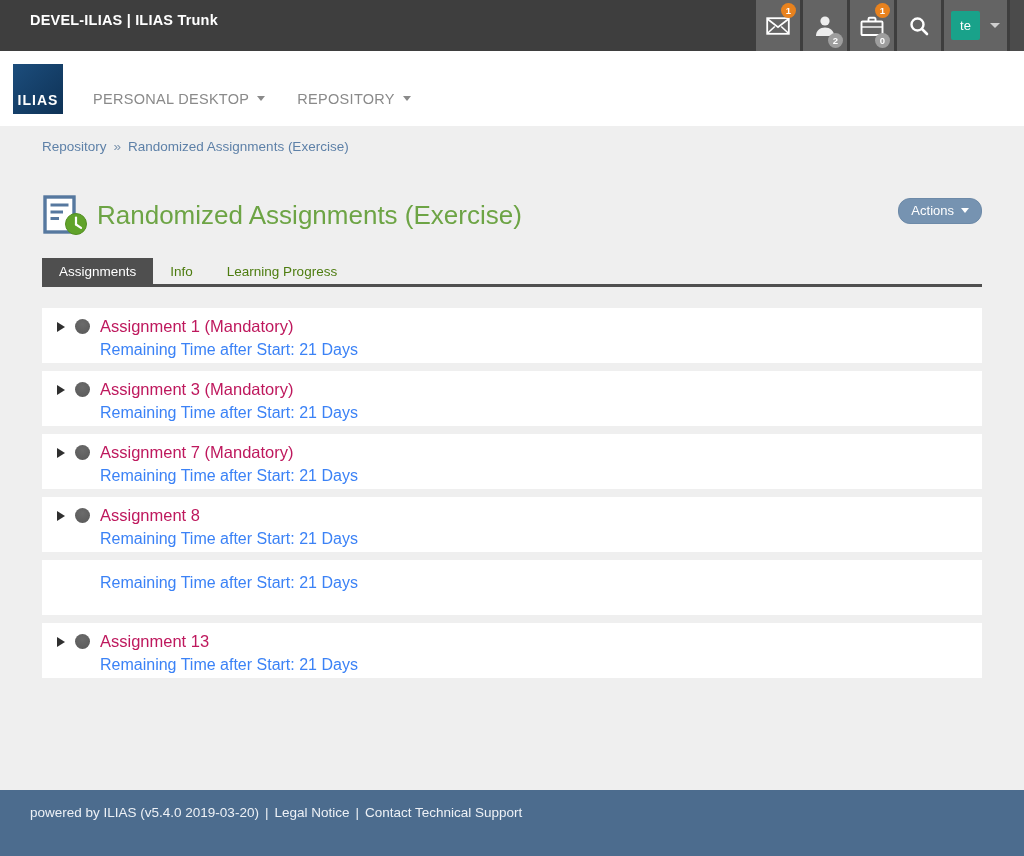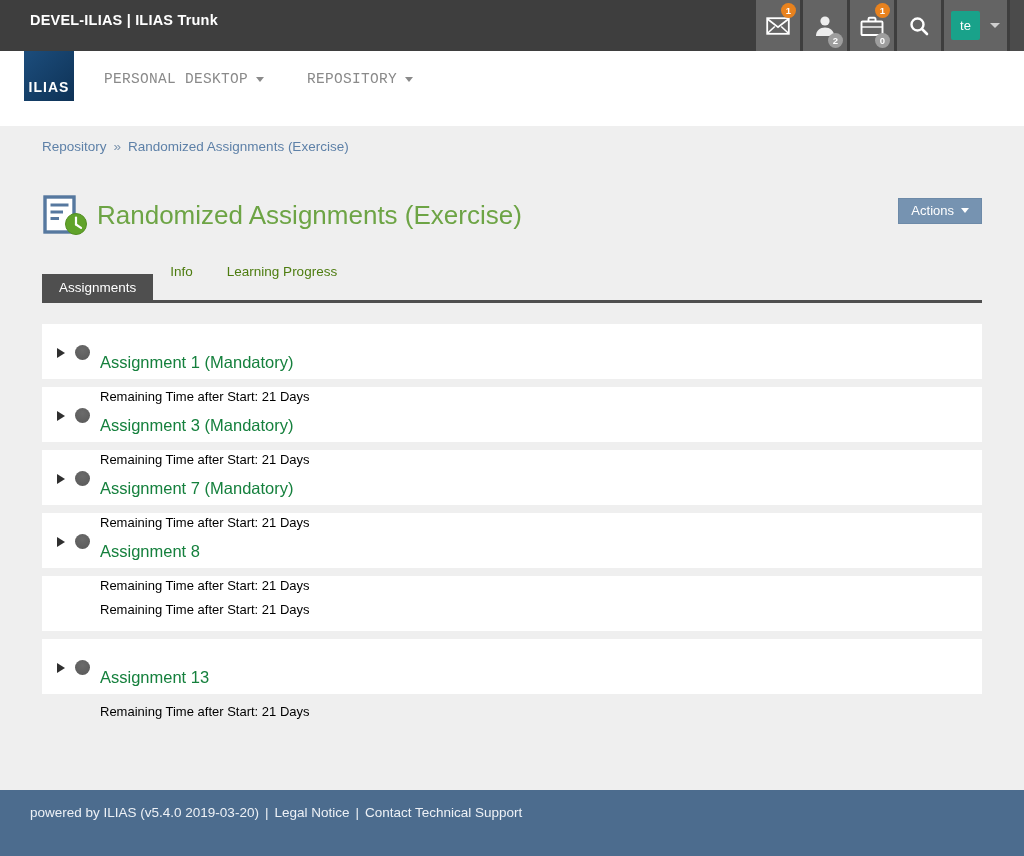--- a/index.html
+++ b/index.html
@@ -19,49 +19,49 @@
   .tb-seg.user { width:66px;text-align:right; }
   .tb-seg.tail { width:17px; background:#4b4b4b; }
   .tb-badge { position:absolute; min-width:15px; height:15px; padding:0 3px; border-radius:8px; background:#e8821e; color:#fff; font-size:9.5px; font-weight:bold; line-height:15px; text-align:center; }
   .tb-badge.gray { background:#9e9e9e; }
   .b-top { top:3px; right:4px; }
   .b-bottom { bottom:3px; right:4px; }
   .avatar { width:29px; height:29px; background:#19a28a; border-radius:2px; color:#fff; font-size:13px; display:flex; align-items:center; justify-content:center; }
   .caret-down { width:0; height:0; border-left:5px solid transparent; border-right:5px solid transparent; border-top:5px solid #cfcfcf; margin-left:10px; }
 
   
-  .header { height:75px; background:#ffffff; display:flex; align-items:flex-start; padding:0 24px; flex:none; }
+  .header { height:75px; background:#ffffff; display:flex; align-items:center; padding:0 13px; flex:none; }
   .logo { width:50px; height:50px; background:linear-gradient(135deg,#1c4d7c 0%,#0e3256 100%); display:flex; align-items:flex-end; justify-content:center; padding-bottom:6px; color:#fff; font-weight:bold; font-size:14px; letter-spacing:1px; cursor:pointer; }
-  .menus { display:flex; gap:43px; margin-left:30px; margin-top:20px;font-family:Liberation Mono, monospace; }
+  .menus { display:flex; gap:32px; margin-left:30px; margin-top:20px; }
   .menu-item { color:#8a8a8a; font-size:14.5px; letter-spacing:.3px; display:flex; align-items:center; cursor:pointer; }
   .menu-item .caret-down { border-top-color:#8a8a8a; border-left-width:4px; border-right-width:4px; border-top-width:5px; margin-left:8px; }
 
   
   .main { flex:1; background:#efefef; padding:0 42px; position:relative; }
   .breadcrumb { padding-top:13px; font-size:13.5px; color:#5e81a8; }
   .breadcrumb a { color:#5e81a8; text-decoration:none; cursor:pointer; }
   .crumb-sep { color:#7b93ad; margin:0 7px; }
 
   .title-row { margin-top:40px; display:flex; align-items:center; position:relative; }
   .obj-icon { width:46px; height:42px; flex:none; }
   .page-title { font-size:26px; font-weight:400; color:#6da445; margin-left:9px; }
-  .actions-btn { position:absolute; right:0; top:4px; background:#7693b1; border:1px solid #6d8aa8; color:#fff; font-size:13px; padding:4px 12px 5px 12px; border-radius:0; display:flex; align-items:center; cursor:pointer; }
+  .actions-btn { position:absolute; right:0; top:4px; background:#7693b1; border:1px solid #6d8aa8; color:#fff; font-size:13px; padding:4px 12px 5px 12px; border-radius:12px; display:flex; align-items:center; cursor:pointer; }
   .actions-btn .caret-down { border-top-color:#ffffff; border-left-width:4px; border-right-width:4px; margin-left:7px; }
 
   .tabs { margin-top:22px; border-bottom:3px solid #4f4f4f; display:flex; }
   .tab { font-size:13.5px; color:#4d7c0f; padding:6px 17px 5px 17px; cursor:pointer; }
-  .tab.active { background:#4f4f4f; color:#ffffff;margin-top:16px; }
+  .tab.active { background:#4f4f4f; color:#ffffff; }
 
   .assign-list { margin-top:21px; }
   .assign-row { background:#ffffff; height:55px; margin-bottom:8px; padding:9px 12px 0 15px; }
   .row-line1 { display:flex; align-items:center; }
   .toggle-tri { width:0; height:0; border-top:5.5px solid transparent; border-bottom:5.5px solid transparent; border-left:8.5px solid #2f2f2f; margin-right:10px; cursor:pointer; flex:none; }
   .status-dot { width:15px; height:15px; border-radius:50%; background:radial-gradient(circle at 50% 35%,#6b6b6b,#585858); margin-right:10px; flex:none; }
-  .assign-title { font-size:16.5px; color:#15803d; text-decoration:none; cursor:pointer;margin-top:20px; }
-  .assign-sub { font-size:13px; color:#000000; margin-left:43px; margin-top:17px; }
+  .assign-title { font-size:16.5px; color:#be185d; text-decoration:none; cursor:pointer; }
+  .assign-sub { font-size:16px; color:#3b82f6; margin-left:43px; margin-top:5px; }
 
   
   .footer { height:66px; background:#4c6c8e; color:#edf1f6; font-size:13.5px; padding:15px 30px 13px 30px; flex:none; }
   .footer a { color:#edf1f6; text-decoration:none; cursor:pointer; }
   .foot-sep { margin:0 6px; }
 
   svg { display:block; }
 </style>
 </head>
 <body>

